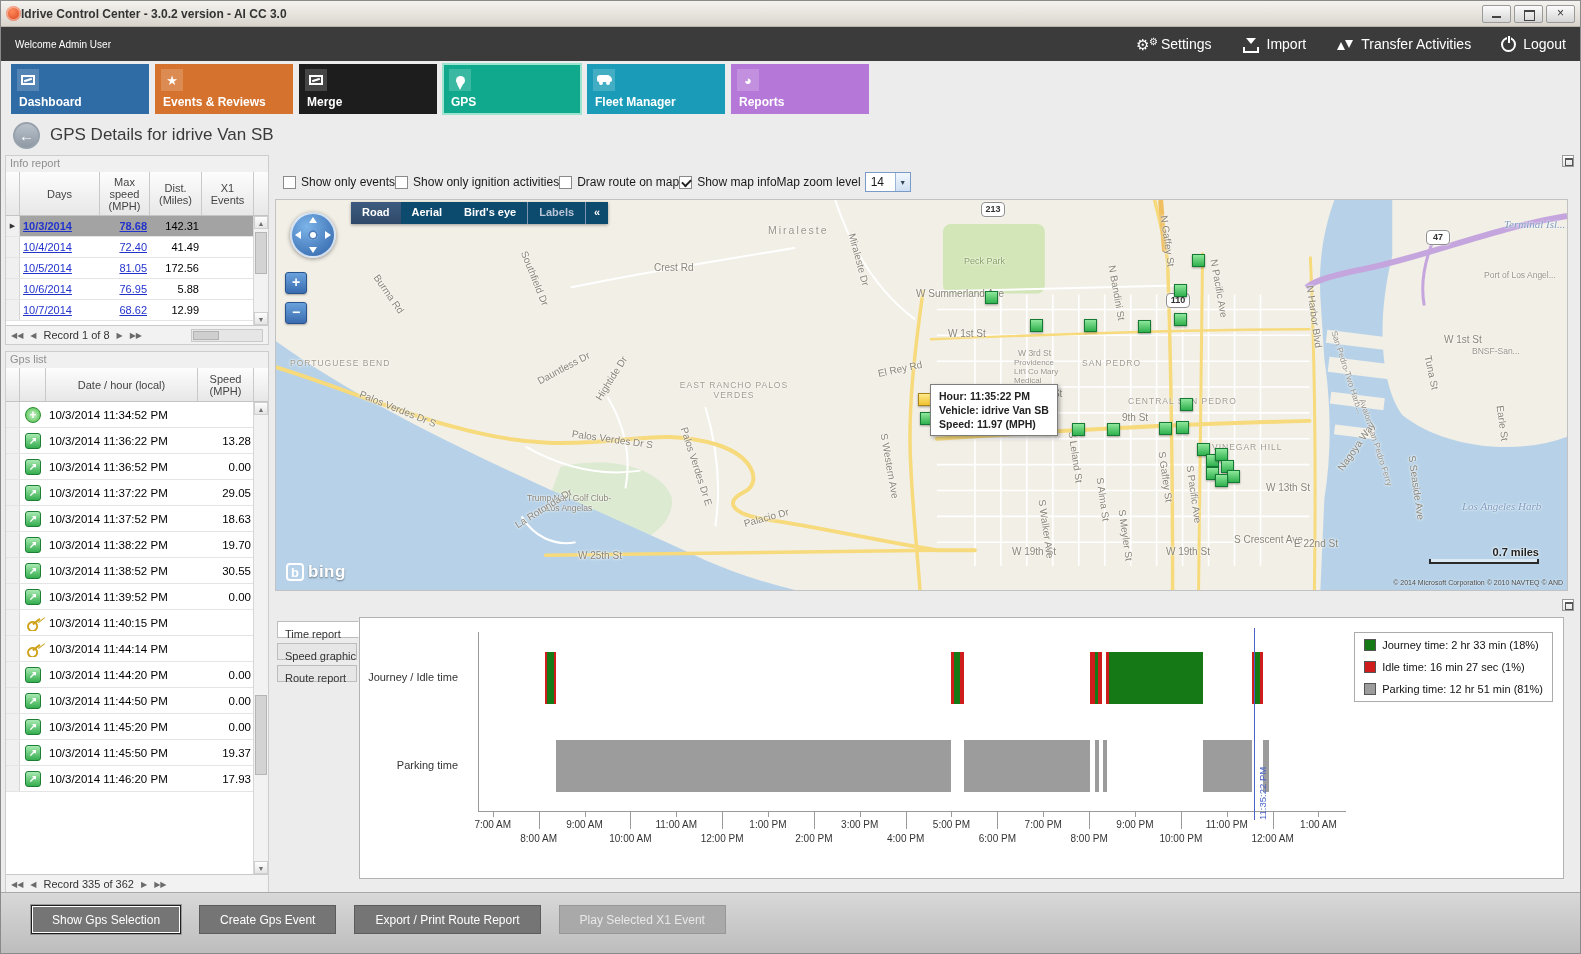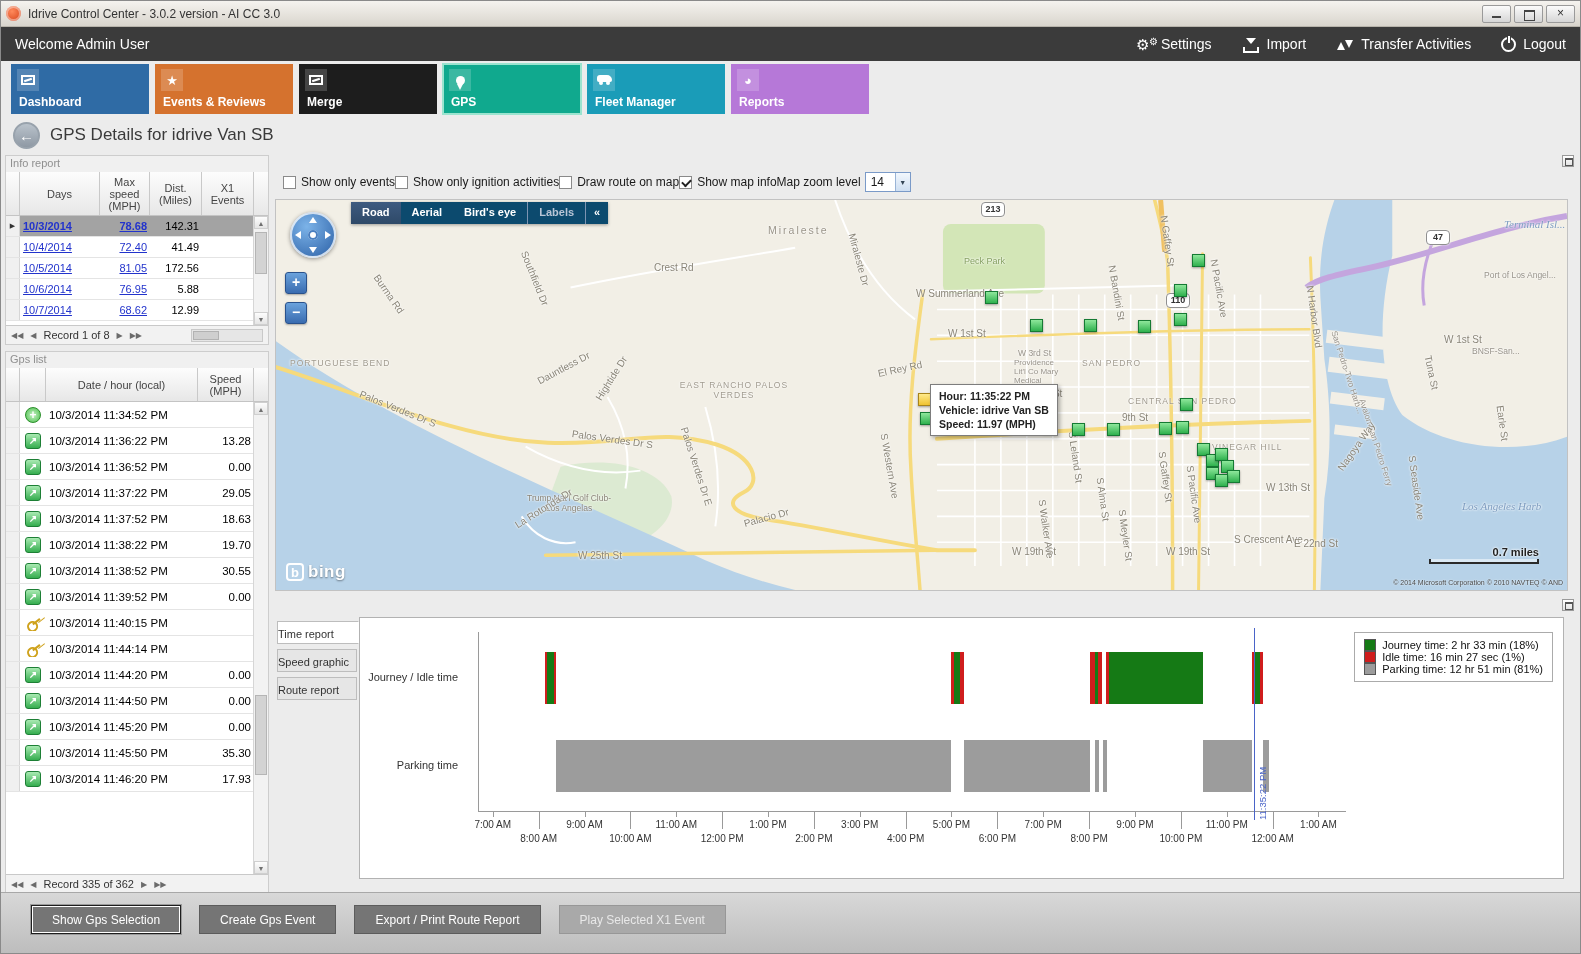--- a/index.html
+++ b/index.html
@@ -3,29 +3,29 @@
 <meta charset="utf-8">
 <style>
 *{margin:0;padding:0;box-sizing:border-box}
 html,body{background:#a8a8a8}
 body{font-family:"Liberation Sans",sans-serif;-webkit-font-smoothing:antialiased}
 .window{position:relative;width:1581px;height:954px;background:#ececec;border:1px solid #8a8a8a;overflow:hidden}
 
 
 .titlebar{height:26px;background:linear-gradient(#f5f3ef,#d9d5cd);border-bottom:1px solid #b8b4ab;display:flex;align-items:center;padding:0 5px}
 .app-icon{width:15px;height:15px;border-radius:50%;background:radial-gradient(circle at 40% 35%,#ff8a5c,#d23b12);box-shadow:inset 0 0 0 2px rgba(255,255,255,.4)}
-.title-text{font-size:12px;font-weight:normal;color:#333;margin-left:7px}
+.title-text{font-size:12px;font-weight:bold;color:#333;}
 .win-btns{margin-left:auto;display:flex}
 .wbtn{width:29px;height:18px;background:linear-gradient(#fbfbfb,#d6d6d6);border:1px solid #9a9a9a;border-radius:2px;margin-left:3px;text-align:center;line-height:15px;font-size:12px;color:#333;position:relative}
 .wbtn.min::after{content:"";position:absolute;left:9px;bottom:4px;width:9px;height:2px;background:#444}
 .wbtn.max::after{content:"";position:absolute;left:9px;top:4px;width:9px;height:8px;border:1px solid #444;border-top-width:2px}
 
 
 .topbar{height:34px;background:#3b3b3b;display:flex;align-items:center;padding:0 14px;color:#fff}
-.welcome{font-size:14px}
+.welcome{font-size:10px}
 .topbar-actions{margin-left:auto;display:flex;align-items:center;gap:30px}
 .tb-action{display:flex;align-items:center;gap:7px;font-size:14px;cursor:pointer}
 .tb-icon{position:relative;width:18px;height:17px;display:inline-block;color:#fff}
 .i-gears{font-size:15px;line-height:17px}
 .i-gears .gear2{position:absolute;font-size:10px;right:-4px;top:-3px}
 .i-import .arr{position:absolute;left:50%;top:2px;margin-left:-5px;border:5px solid transparent;border-top:6px solid #fff}
 .i-import .tray{position:absolute;left:1px;right:1px;bottom:0;height:6px;border:2px solid #fff;border-top:none}
 .i-transfer .tr-up{position:absolute;left:1px;top:2px;border:4px solid transparent;border-bottom:8px solid #fff}
 .i-transfer .tr-dn{position:absolute;right:1px;top:4px;border:4px solid transparent;border-top:8px solid #fff}
 .i-power{border:2px solid #fff;border-radius:50%;width:15px;height:15px;margin-top:1px}
@@ -153,37 +153,37 @@
 .bmark{width:18px;height:18px;border:2px solid #fff;border-radius:4px;font-size:13px;font-weight:bold;text-align:center;line-height:15px}
 .btext{font-size:17px;font-weight:bold;letter-spacing:.5px;text-shadow:0 1px 2px rgba(0,0,0,.45)}
 .scale{position:absolute;right:28px;bottom:26px;width:110px;z-index:3}
 .scale .lbl{font-size:11px;font-weight:bold;color:#222;text-align:right;text-shadow:0 0 2px #fff,0 0 3px #fff}
 .scale .bar{height:5px;border-left:2px solid #2a2a2a;border-right:2px solid #2a2a2a;border-bottom:2px solid #2a2a2a;margin-top:1px;background:rgba(255,255,255,.5)}
 .copyright{position:absolute;right:4px;bottom:4px;font-size:7px;color:#4a4a4a;text-shadow:0 0 2px #fff;z-index:3}
 
 
 .chart-section{position:relative;height:288px;margin-top:6px}
 .ctabs{position:absolute;left:2px;top:22px;width:80px}
-.ctab{height:23px;line-height:25px;background:#e6e6e6;border:1px solid #bdbdbd;font-size:11px;color:#333;padding-left:0;margin-bottom:5px;cursor:pointer;position:relative;z-index:2}
+.ctab{height:17px;line-height:25px;background:#e6e6e6;border:1px solid #bdbdbd;font-size:11px;color:#333;padding-left:7px;margin-bottom:5px;cursor:pointer;position:relative;z-index:2}
 .ctab.active{background:#fff;border-right-color:#fff;width:82px}
 .chart-box{position:absolute;left:84px;top:18px;right:16px;bottom:8px;background:#fff;border:1px solid #b2b2b2}
 .rowlab{position:absolute;left:0;width:110px;text-align:right;padding-right:12px;font-size:11px;color:#333}
 .chart-plot{position:absolute;left:118px;top:14px;width:868px;height:180px;border-left:1px solid #9a9a9a;border-bottom:1px solid #9a9a9a}
 .band{position:absolute;left:0;right:0;height:52px}
 .seg{position:absolute;top:0;bottom:0;min-width:2px}
 .seg.journey{background:#157a15}
 .seg.idle{background:#cf1d1d}
 .seg.parking{background:#9c9c9c}
 .tick{position:absolute;top:180px;width:1px;background:#9a9a9a}
 .tick.r1{height:5px}.tick.r2{height:17px}
 .tlabel{position:absolute;transform:translateX(-50%);font-size:10px;color:#333;white-space:nowrap}
 .tlabel.r1{top:187px}.tlabel.r2{top:201px}
 .vmarker{position:absolute;top:-4px;height:192px;width:1px;background:#4a64c8;z-index:2}
 .vmarker-label{position:absolute;top:98px;height:90px;margin-left:3px;writing-mode:vertical-rl;transform:rotate(180deg);font-size:9.5px;color:#4a64c8;z-index:2}
-.legend{position:absolute;right:10px;top:14px;border:1px solid #ababab;background:#fff;padding:6px 9px;display:flex;flex-direction:column;gap:0}
+.legend{position:absolute;right:10px;top:14px;border:1px solid #ababab;background:#fff;padding:6px 9px;display:flex;flex-direction:column;gap:10px}
 .lg-item{display:flex;align-items:center;gap:6px}
 .lg-sw{width:12px;height:12px;border:1px solid #555;flex:none}
 .lg-tx{font-size:11px;color:#111;white-space:nowrap}
 
 
 .footer{position:absolute;left:0;right:0;bottom:0;height:61px;background:linear-gradient(#d8d8d8,#bdbdbd);border-top:1px solid #a8a8a8;display:flex;align-items:flex-start;padding:12px 0 0 30px;gap:18px}
 .fbtn{height:29px;padding:0 20px;background:#757575;border:1px solid #5c5c5c;color:#fff;font-size:12px;font-family:"Liberation Sans",sans-serif;cursor:pointer}
 .fbtn.focused{border:1px solid #1e1e1e;box-shadow:inset 0 0 0 1px #fff,0 0 0 1px #9a9a9a}
 .fbtn.disabled{background:#a9a9a9;border-color:#979797;color:#e8e8e8;cursor:default}
 </style>
@@ -453,21 +453,21 @@
               </span>
               <span class="c dt">10/3/2014 11:45:20 PM</span>
               <span class="c sp">0.00</span>
             </div>
             <div class="grow">
               <span class="ind"></span>
               <span class="c icon">
                 <span class="gi gps-point"></span>
               </span>
               <span class="c dt">10/3/2014 11:45:50 PM</span>
-              <span class="c sp">35.30</span>
+              <span class="c sp">19.37</span>
             </div>
             <div class="grow">
               <span class="ind"></span>
               <span class="c icon">
                 <span class="gi gps-point"></span>
               </span>
               <span class="c dt">10/3/2014 11:46:20 PM</span>
               <span class="c sp">17.93</span>
             </div>
           </div>

